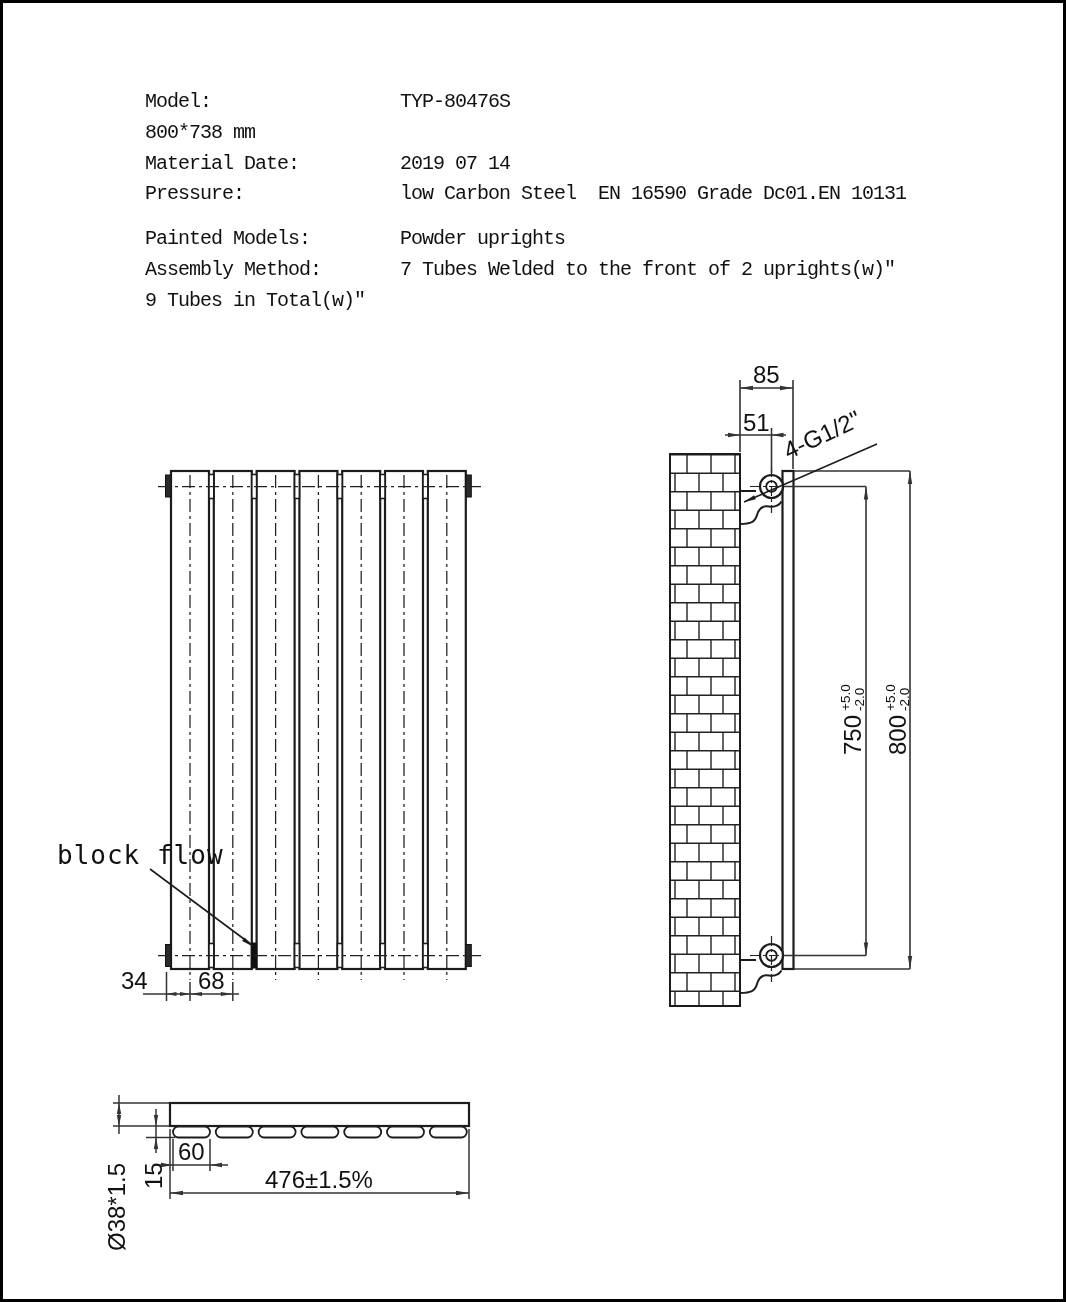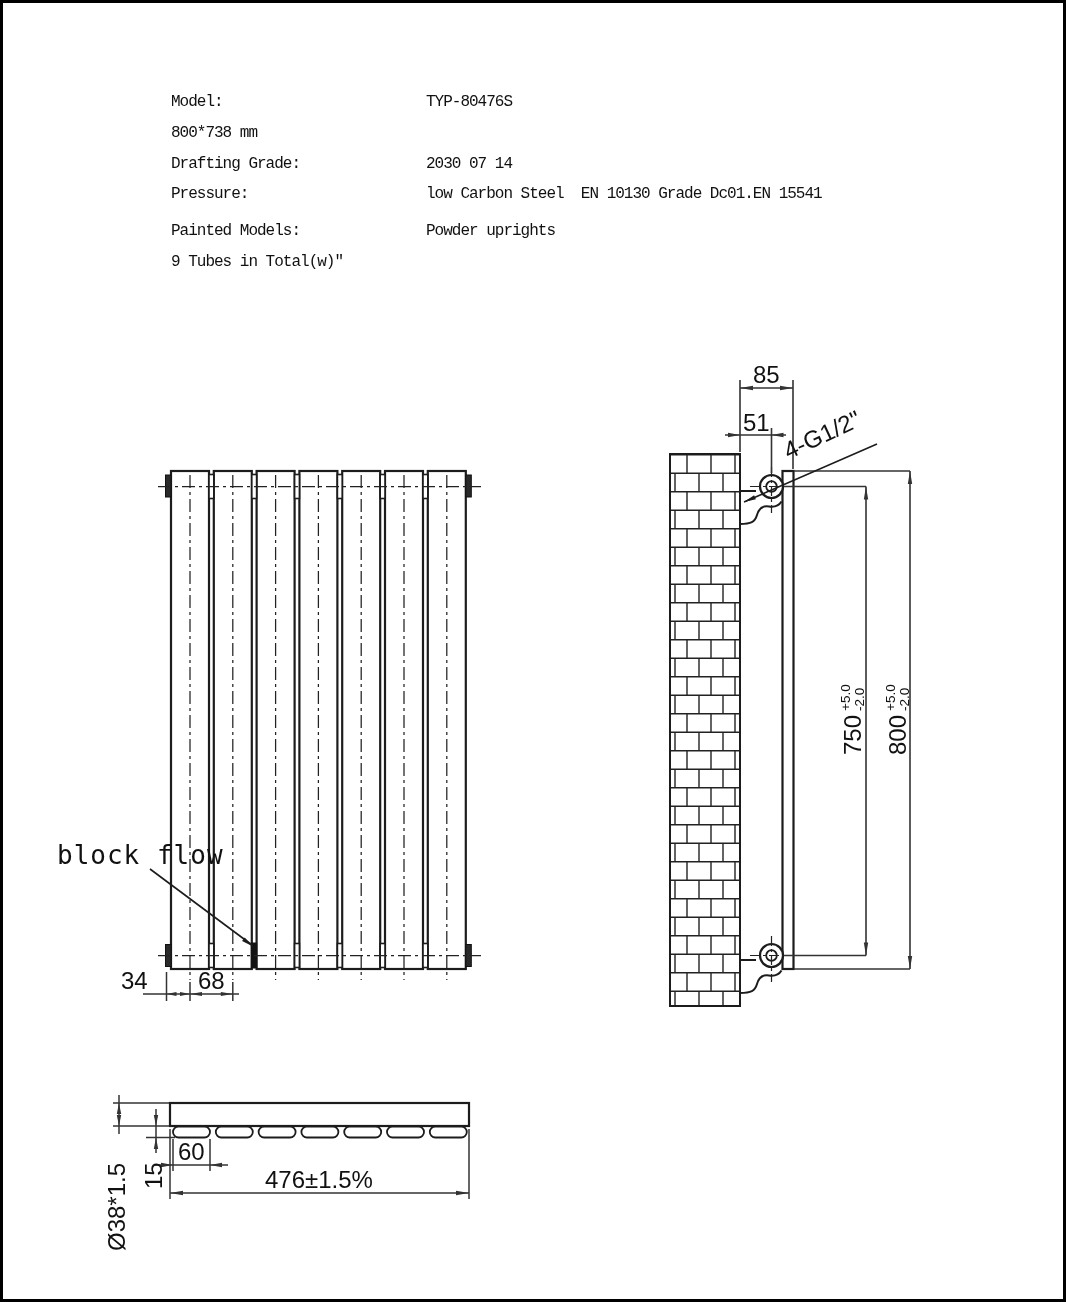--- a/index.html
+++ b/index.html
@@ -3,23 +3,23 @@
 <meta charset="utf-8">
 <style>
   html,body{margin:0;padding:0;background:#e8e8e8;}
   #page{
     position:relative;width:1066px;height:1302px;background:#ffffff;
     border:3px solid #000;box-sizing:border-box;overflow:hidden;
     font-family:"Liberation Sans",sans-serif;
   }
   
   #title-block{
-    position:absolute;left:168px;top:84px;width:860px;
+    position:absolute;left:142px;top:84px;width:860px;
     font-family:"Liberation Mono","DejaVu Sans Mono",monospace;
-    font-size:16px;letter-spacing:-1px;color:#111;
+    font-size:20px;letter-spacing:-1px;color:#111;
   }
   .tb-row{display:flex;line-height:30.8px;}
   .tb-label{width:255px;flex:0 0 255px;white-space:pre;}
   .tb-value{white-space:pre;text-align:right;}
   .tb-full{line-height:30.8px;white-space:pre;}
   
   #drawing{position:absolute;left:0;top:0;width:1066px;height:1302px;}
   svg text{fill:#111;}
   .dimtxt{font-family:"Liberation Sans",sans-serif;font-size:24px;}
   .toltxt{font-family:"Liberation Sans",sans-serif;font-size:13.5px;}
@@ -32,30 +32,34 @@
 
   <div id="title-block">
     <div class="tb-row">
       <span class="tb-label">Model:</span>
       <span class="tb-value">TYP-80476S</span>
     </div>
     <div class="tb-row">
       <span class="tb-value">800*738 mm</span>
     </div>
     <div class="tb-row">
-      <span class="tb-label">Drafting Grade:</span>
-      <span class="tb-value">2030 07 14</span>
+      <span class="tb-label">Material Date:</span>
+      <span class="tb-value">2019 07 14</span>
     </div>
     <div class="tb-row">
       <span class="tb-label">Pressure:</span>
-      <span class="tb-value">low Carbon Steel  EN 10130 Grade Dc01.EN 15541</span>
-    </div>
-    <div class="tb-row" style="margin-top:6px;">
+      <span class="tb-value">low Carbon Steel  EN 16590 Grade Dc01.EN 10131</span>
+    </div>
+    <div class="tb-row" style="margin-top:14px;">
       <span class="tb-label">Painted Models:</span>
       <span class="tb-value">Powder uprights</span>
+    </div>
+    <div class="tb-row">
+      <span class="tb-label">Assembly Method:</span>
+      <span class="tb-value">7 Tubes Welded to the front of 2 uprights(w)"</span>
     </div>
     <div class="tb-full">9 Tubes in Total(w)"</div>
   </div>
 
   <svg id="drawing" viewBox="0 0 1066 1302" xmlns="http://www.w3.org/2000/svg">
     <defs>
       <pattern id="brick" x="667" y="451" width="24" height="37" patternUnits="userSpaceOnUse">
         <path d="M0 0.8 H24 M0 19.3 H24" stroke="#222" stroke-width="1.4" fill="none"></path>
         <path d="M17 0 V19.3 M5 19.3 V37" stroke="#222" stroke-width="1.4" fill="none"></path>
       </pattern>

